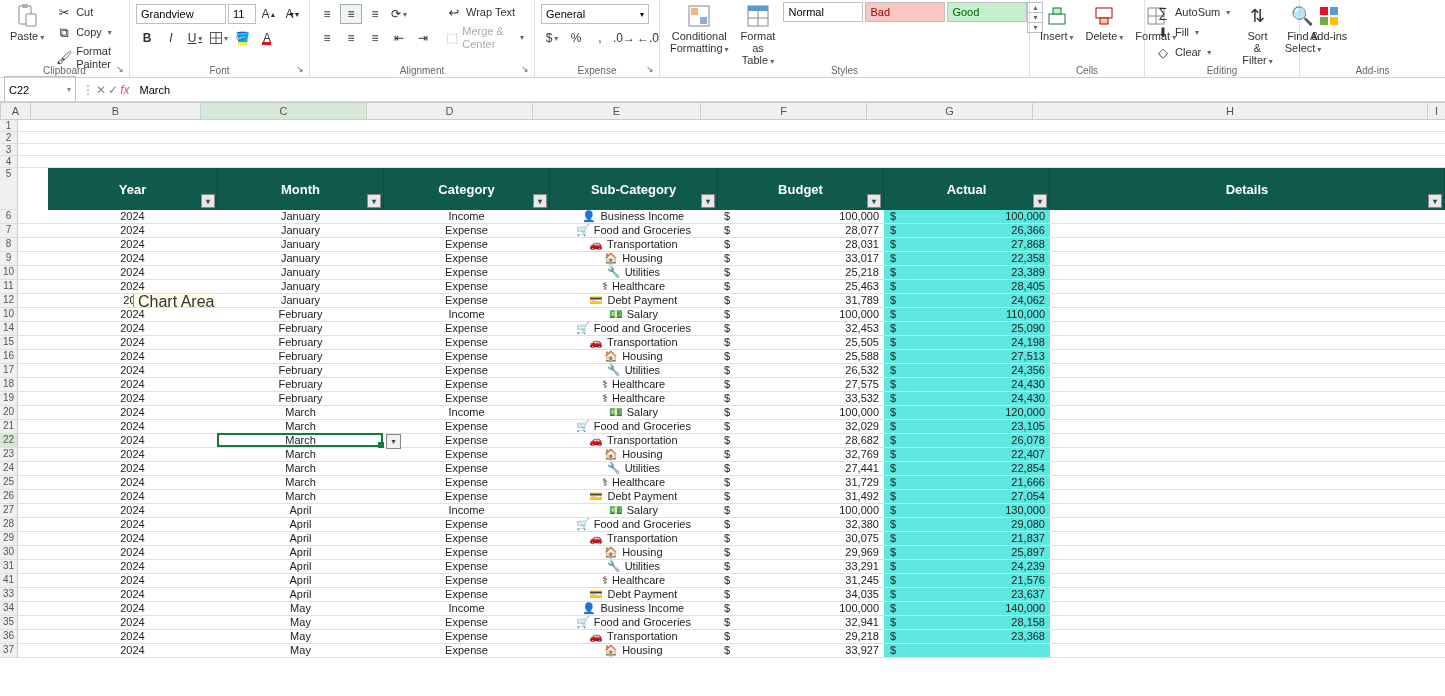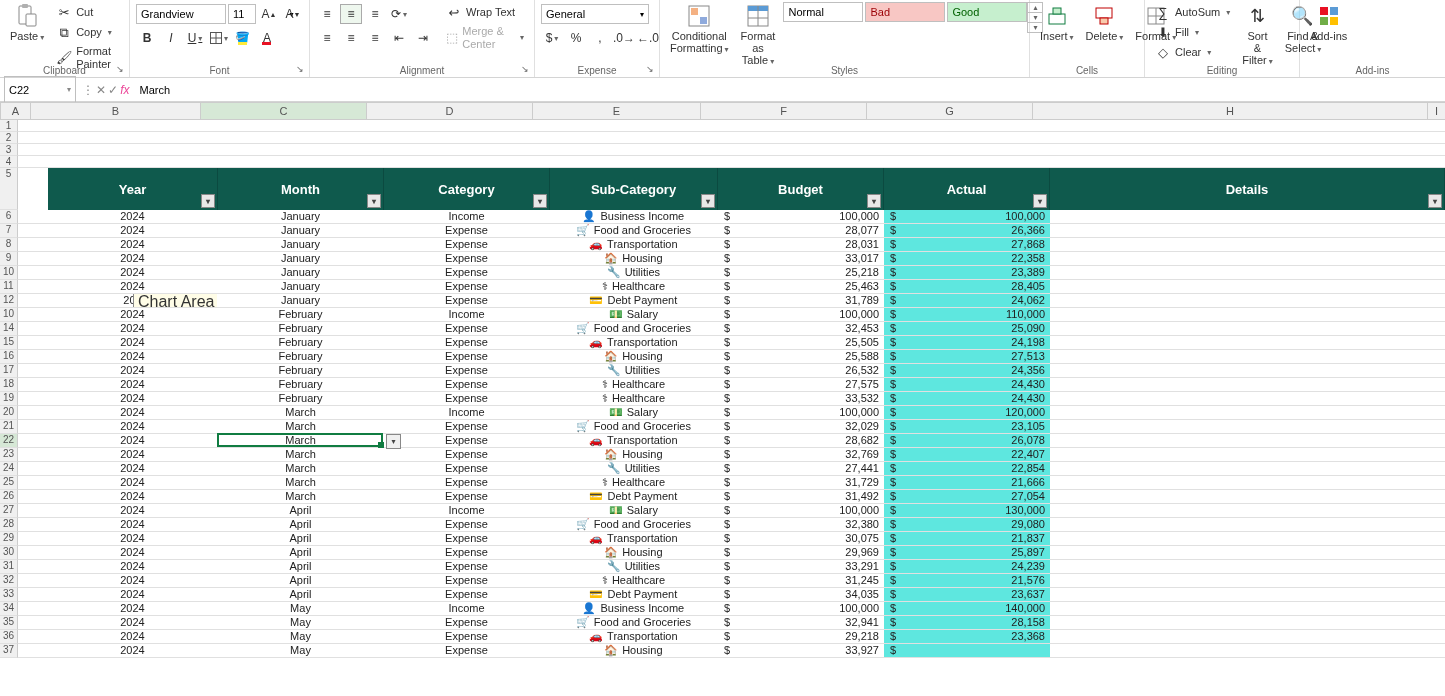--- a/index.html
+++ b/index.html
@@ -393,21 +393,21 @@
         <div class="rownum rh-small sel">22</div>
         <div class="rownum rh-small">23</div>
         <div class="rownum rh-small">24</div>
         <div class="rownum rh-small">25</div>
         <div class="rownum rh-small">26</div>
         <div class="rownum rh-small">27</div>
         <div class="rownum rh-small">28</div>
         <div class="rownum rh-small">29</div>
         <div class="rownum rh-small">30</div>
         <div class="rownum rh-small">31</div>
-        <div class="rownum rh-small">32</div>
+        <div class="rownum rh-small">41</div>
         <div class="rownum rh-small">33</div>
         <div class="rownum rh-small">34</div>
         <div class="rownum rh-small">35</div>
         <div class="rownum rh-small">36</div>
         <div class="rownum rh-small">37</div>
       </div>
     <div class="cells" id="cells">
         <div class="cell-row empty">
           <div class="cell wA"></div>
           <div class="cell wB"></div>

